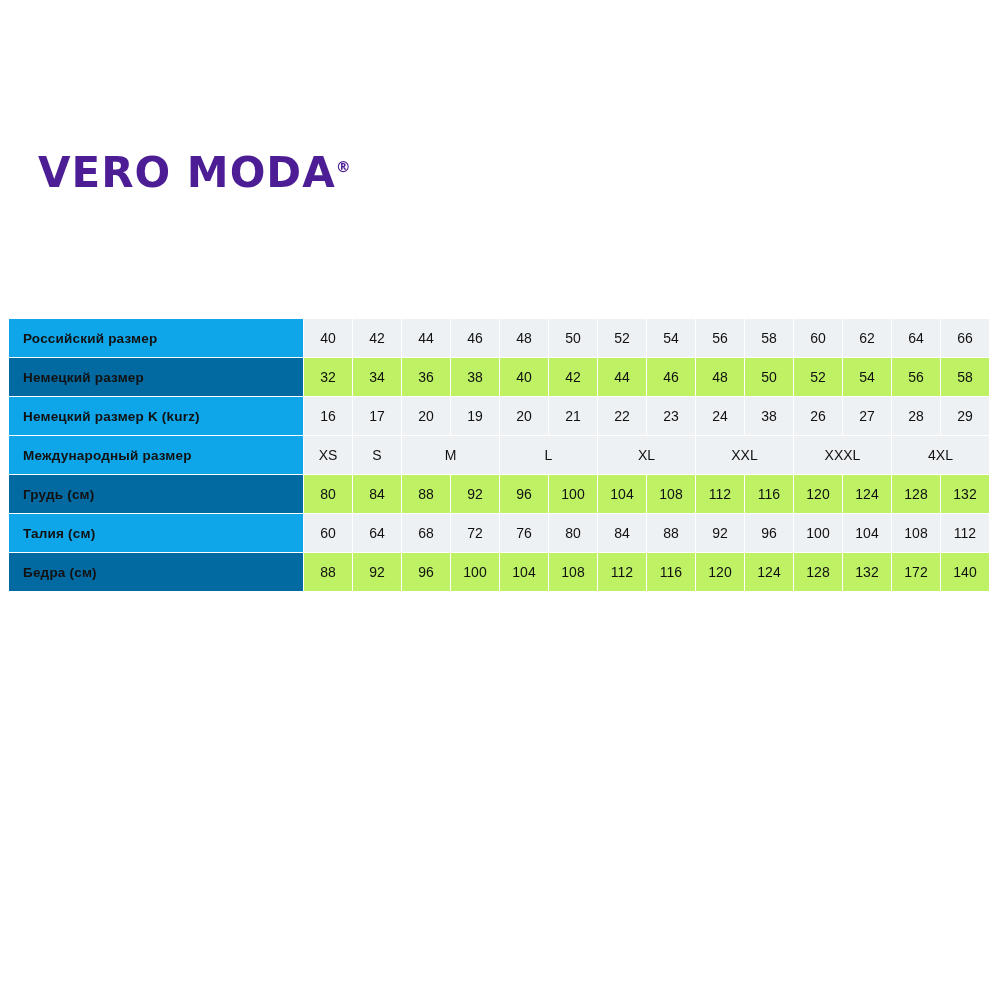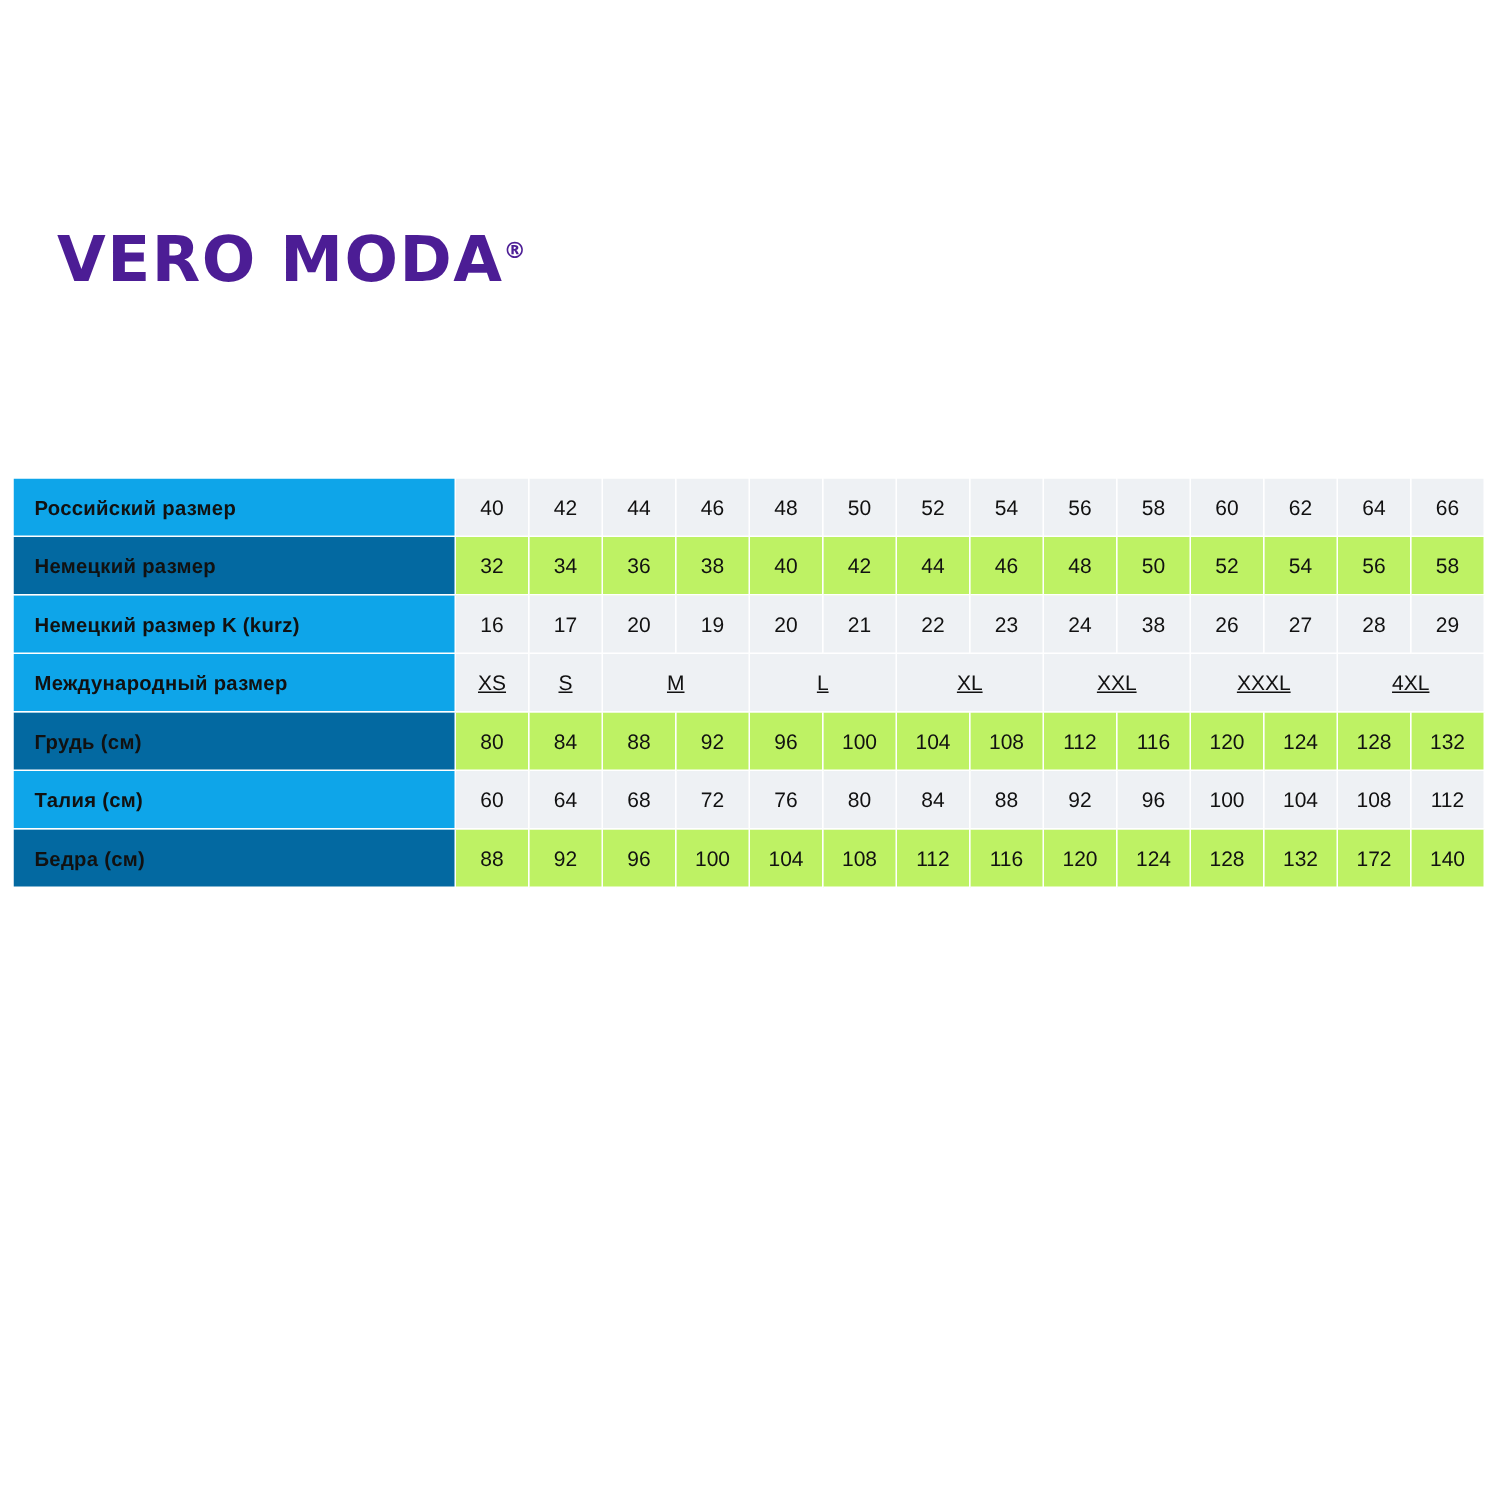--- a/index.html
+++ b/index.html
@@ -70,21 +70,20 @@
     letter-spacing: 0.2px;
   }
   table.size-table tr.alt td {
     background: #bef264;
   }
   table.size-table tr.alt td.rowhead {
     background: #0369a1;
   }
   td.intl {
     font-size: 13.5px;
-    text-decoration: underline;
   }
 </style>
 </head>
 <body>
 
 <div class="page">
 
   <div class="brand">
     <span>VERO MODA</span><span class="reg">®</span>
   </div>

